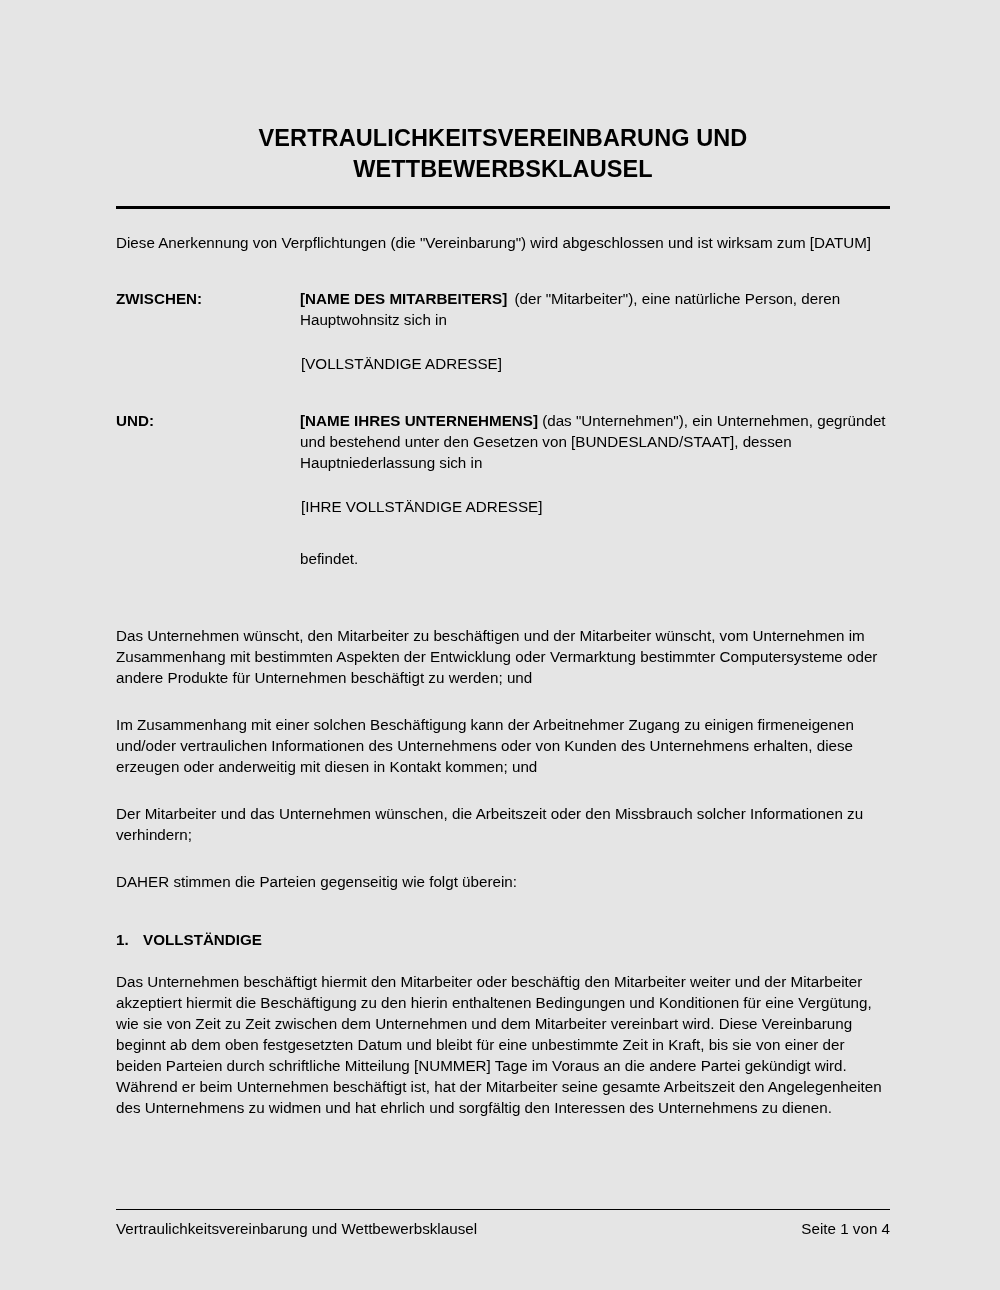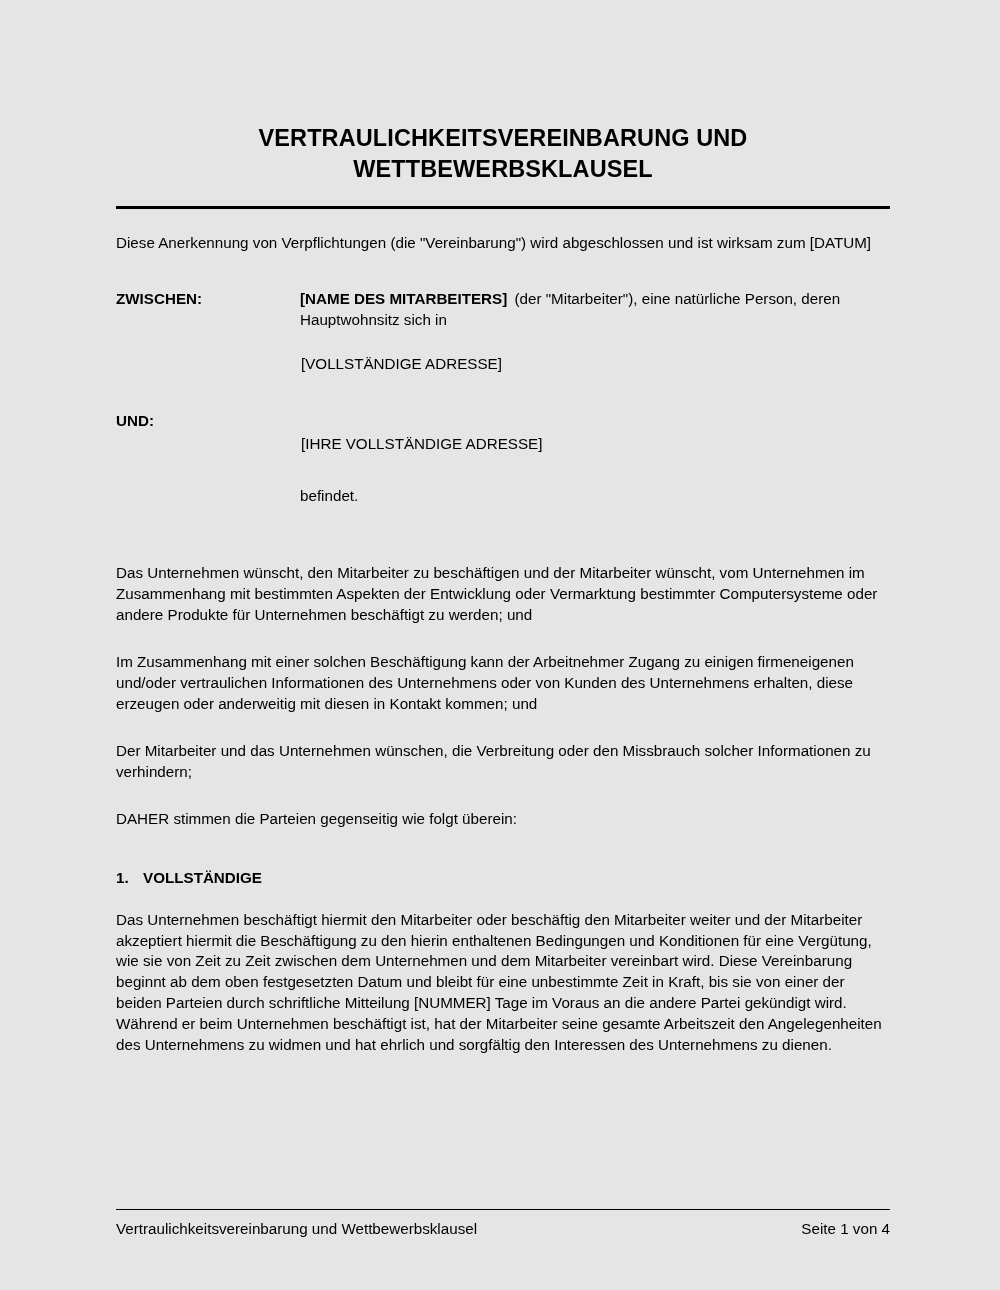--- a/index.html
+++ b/index.html
@@ -162,28 +162,29 @@
       <div class="party-label">ZWISCHEN:</div>
       <div class="party-body">
         <p class="lead"><span class="strong">[NAME DES MITARBEITERS]</span><span class="hang" style="display:inline"> (der "Mitarbeiter"), eine natürliche Person, deren Hauptwohnsitz sich in</span></p>
         <p class="addr">[VOLLSTÄNDIGE ADRESSE]</p>
       </div>
     </div>
 
     <div class="party-block second">
       <div class="party-label">UND:</div>
       <div class="party-body">
+        <p class="lead"><span class="strong">[NAME IHRES UNTERNEHMENS]</span><span> (das "Unternehmen"), ein Unternehmen, gegründet und bestehend unter den Gesetzen von [BUNDESLAND/STAAT], dessen Hauptniederlassung sich in</span></p>
         <p class="addr">[IHRE VOLLSTÄNDIGE ADRESSE]</p>
         <p class="tail wide-gap">befindet.</p>
       </div>
     </div>
 
     <p class="para recital first-recital">Das Unternehmen wünscht, den Mitarbeiter zu beschäftigen und der Mitarbeiter wünscht, vom Unternehmen im Zusammenhang mit bestimmten Aspekten der Entwicklung oder Vermarktung bestimmter Computersysteme oder andere Produkte für Unternehmen beschäftigt zu werden; und</p>
     <p class="para recital">Im Zusammenhang mit einer solchen Beschäftigung kann der Arbeitnehmer Zugang zu einigen firmeneigenen und/oder vertraulichen Informationen des Unternehmens oder von Kunden des Unternehmens erhalten, diese erzeugen oder anderweitig mit diesen in Kontakt kommen; und</p>
-    <p class="para recital">Der Mitarbeiter und das Unternehmen wünschen, die Verbreitung oder den Missbrauch solcher Informationen zu verhindern;</p>
+    <p class="para recital">Der Mitarbeiter und das Unternehmen wünschen, die Arbeitszeit oder den Missbrauch solcher Informationen zu verhindern;</p>
     <p class="para recital">DAHER stimmen die Parteien gegenseitig wie folgt überein:</p>
 
     <div class="section-heading">
       <span class="num">1.</span>
       <span>VOLLSTÄNDIGE</span>
     </div>
     <p class="para section-body">Das Unternehmen beschäftigt hiermit den Mitarbeiter oder beschäftig den Mitarbeiter weiter und der Mitarbeiter akzeptiert hiermit die Beschäftigung zu den hierin enthaltenen Bedingungen und Konditionen für eine Vergütung, wie sie von Zeit zu Zeit zwischen dem Unternehmen und dem Mitarbeiter vereinbart wird. Diese Vereinbarung beginnt ab dem oben festgesetzten Datum und bleibt für eine unbestimmte Zeit in Kraft, bis sie von einer der beiden Parteien durch schriftliche Mitteilung [NUMMER] Tage im Voraus an die andere Partei gekündigt wird. Während er beim Unternehmen beschäftigt ist, hat der Mitarbeiter seine gesamte Arbeitszeit den Angelegenheiten des Unternehmens zu widmen und hat ehrlich und sorgfältig den Interessen des Unternehmens zu dienen.</p>
 
   </div>
 

